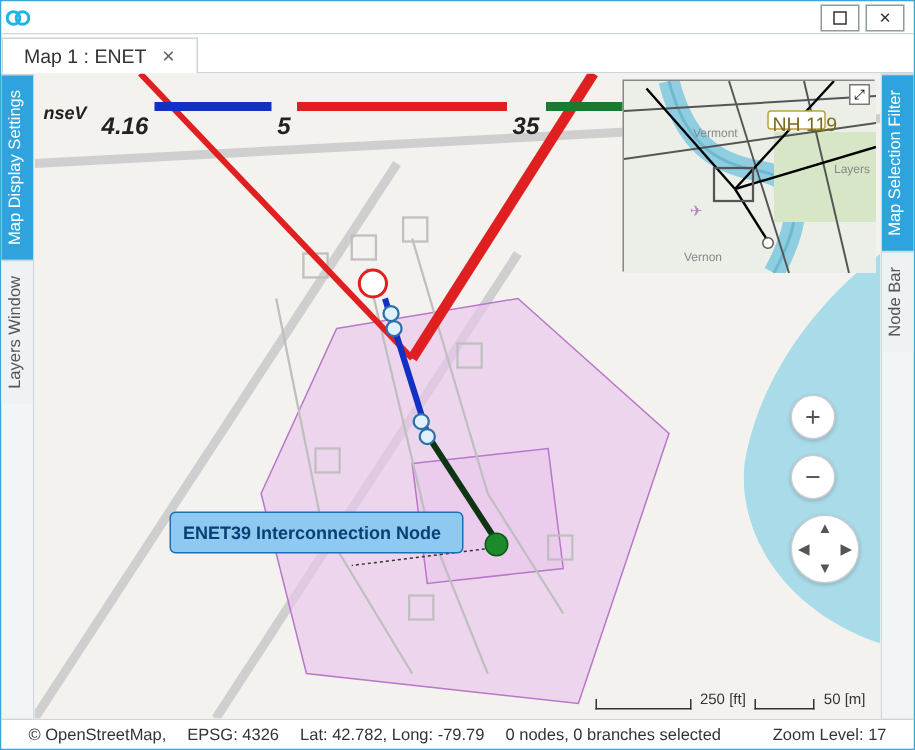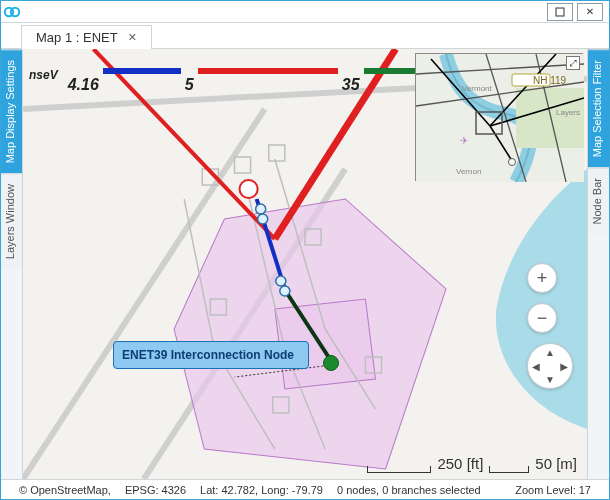--- a/index.html
+++ b/index.html
@@ -8,21 +8,21 @@
   .window { width: 610px; height: 500px; border: 1px solid #3aa5d8; display: flex; flex-direction: column; }
 
   
   .titlebar { height: 22px; background: #fff; display: flex; align-items: center; border-bottom: 1px solid #cfd6da; }
   .titlebar .logo { width: 22px; height: 22px; display: flex; align-items: center; justify-content: center; }
   .titlebar .spacer { flex: 1; }
   .titlebar .winbtn { width: 26px; height: 18px; border: 1px solid #8f9aa2; margin-right: 4px; display: flex; align-items: center; justify-content: center; font-size: 10px; color: #333; background: #fff; cursor: pointer; }
   .titlebar .winbtn:last-child { margin-right: 6px; }
 
   
-  .tabrow { height: 26px; background: #fff; display: flex; align-items: flex-end; border-bottom: 1px solid #cfd6da; padding-left: 20px; }
+  .tabrow { height: 26px; background: #fff; display: flex; align-items: flex-end; border-bottom: 1px solid #cfd6da; padding-left: 0; }
   .tab { height: 24px; padding: 0 14px; border: 1px solid #cfd6da; border-bottom: none; font-size: 13px; color: #333; display: flex; align-items: center; background: #fff; position: relative; top: 1px; }
   .tab .tabclose { margin-left: 10px; font-size: 11px; color: #666; cursor: pointer; }
 
   
   .mainrow { flex: 1; display: flex; min-height: 0; }
   .sidetabs-left, .sidetabs-right { width: 22px; background: #f2f5f7; display: flex; flex-direction: column; border-right: 1px solid #cfd6da; }
   .sidetabs-right { border-right: none; border-left: 1px solid #cfd6da; }
   .sidetab { writing-mode: vertical-rl; transform: rotate(180deg); font-size: 11px; color: #555; padding: 10px 3px; border-bottom: 1px solid #cfd6da; text-align: center; cursor: pointer; background: #eef2f4; }
   .sidetab.active { background: #2fa3dd; color: #fff; }
 
@@ -52,21 +52,21 @@
   .zoomctl { position: absolute; right: 14px; bottom: 90px; display: flex; flex-direction: column; gap: 10px; z-index: 7; }
   .zbtn { width: 30px; height: 30px; border-radius: 50%; background: #fff; border: 1px solid #c6ccd0; box-shadow: 0 1px 3px rgba(0,0,0,.2); display:flex; align-items:center; justify-content:center; font-size: 18px; color:#555; cursor:pointer; }
   .panbtn { width: 46px; height: 46px; border-radius: 50%; background:#fff; border:1px solid #c6ccd0; box-shadow: 0 1px 3px rgba(0,0,0,.2); position: relative; cursor:pointer; }
   .panbtn .arr { position:absolute; font-size:10px; color:#555; }
   .panbtn .n { top:3px; left:50%; transform:translateX(-50%); }
   .panbtn .s { bottom:3px; left:50%; transform:translateX(-50%); }
   .panbtn .e { right:4px; top:50%; transform:translateY(-50%); }
   .panbtn .w { left:4px; top:50%; transform:translateY(-50%); }
 
   
-  .scalebar { position: absolute; right: 10px; bottom: 6px; display:flex; align-items:flex-end; gap: 6px; font-size: 15px; color:#333; z-index:7; }
+  .scalebar { position: absolute; right: 10px; bottom: 6px; display:flex; align-items:flex-end; gap: 6px; font-size: 10px; color:#333; z-index:7; }
   .scalebar .seg { border: 1px solid #333; border-top: none; height: 7px; display:inline-block; }
   .scalebar .lbl { position: relative; top: -1px; }
 
   
   .statusbar { height: 20px; border-top: 1px solid #cfd6da; display:flex; align-items:center; font-size: 11px; color:#333; padding: 0 18px; gap: 14px; background:#fff; }
   .statusbar .sp { flex:1; }
 
   
   .nodedot { position:absolute; width:16px; height:16px; border-radius:50%; background:#1a8a2a; border:1px solid #0c5a18; left: 300px; top: 306px; z-index:6; }
 </style>
@@ -194,21 +194,21 @@
             <path d="M74 72 L98 110"></path>
           </g>
 
           <rect x="60" y="58" width="26" height="22" fill="none" stroke="#555" stroke-width="1.5"></rect>
           <circle cx="96" cy="108" r="3.5" fill="#fff" stroke="#555"></circle>
 
           <rect x="96" y="20" width="38" height="12" rx="2" fill="#fff" stroke="#b9a43a"></rect>
 
           <text x="44" y="90" font-size="10" fill="#b482c4">✈</text>
         </svg>
-        <div style="position:absolute;left:117px;top:21px;font-size:10px;color:#7a6a20">NH 119</div>
+        <div style="position:absolute;left:99px;top:21px;font-size:13px;color:#7a6a20">NH 119</div>
         <div style="position:absolute;left:46px;top:30px;font-size:8px;color:#888">Vermont</div>
         <div style="position:absolute;right:2px;top:54px;font-size:8px;color:#888">Layers</div>
         <div style="position:absolute;left:40px;bottom:4px;font-size:8px;color:#888">Vernon</div>
         <div class="expand">⤢</div>
       </div>
 
       <div class="bubble">
         <div class="line2">ENET39 Interconnection Node</div>
       </div>
 

